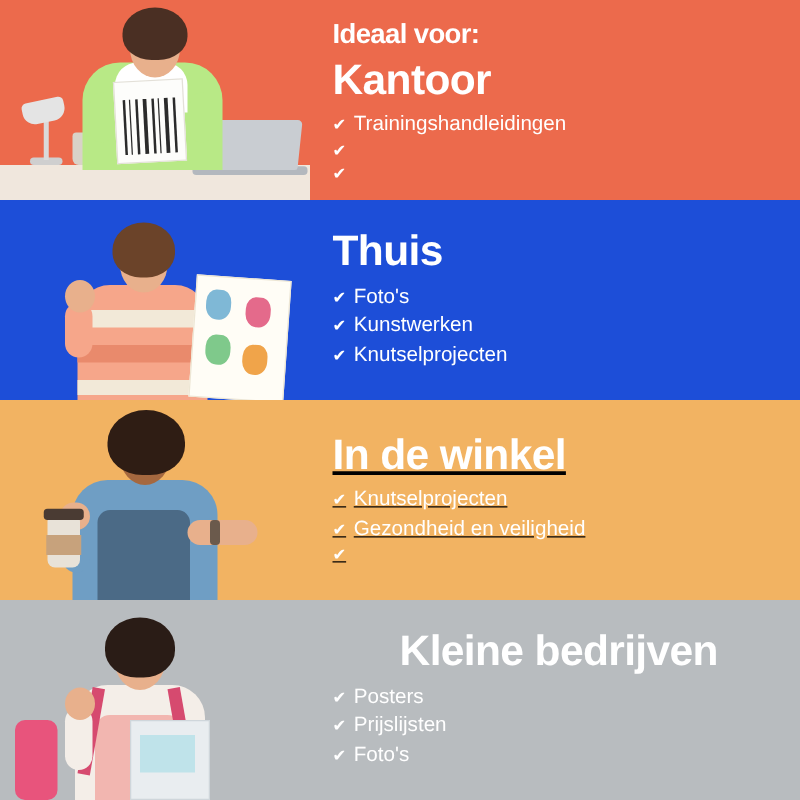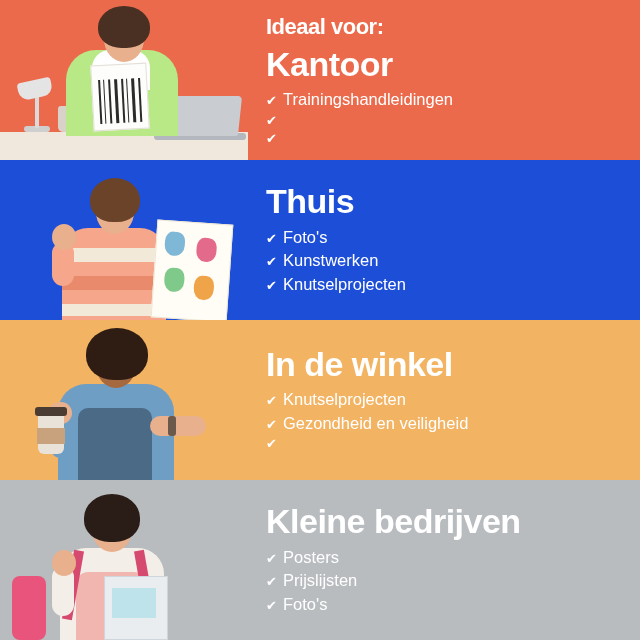--- a/index.html
+++ b/index.html
@@ -22,21 +22,21 @@
   }
   .band {
     position: relative;
     flex: 1 1 0;
     display: flex;
     align-items: center;
     overflow: hidden;
   }
   .band-1 { background: #ec6a4c; }
   .band-2 { background: #1d4ed8; }
-  .band-3 { background: #f2b362; }
+  .band-3 { background: #f2b362; text-decoration: underline; }
   .band-4 { background: #b8bcbf; }
 
   
   .photo {
     position: relative;
     width: 248px;
     height: 160px;
     flex: 0 0 248px;
     align-self: flex-end;
   }
@@ -109,21 +109,21 @@
     line-height: 1.42;
     color: #ffffff;
   }
   .check {
     display: inline-block;
     width: 17px;
     flex: 0 0 17px;
     font-size: 13px;
     color: #ffffff;
   }
-  .band-4 .headline { color: #ffffff; }
+  .band-4 .headline { color: #ffffff; text-align: center; }
   .band-4 .bullets li { color: #ffffff; }
 
   
   .desk {
     position: absolute;
     left: 0;
     bottom: 0;
     width: 248px;
     height: 28px;
     background: #f0e7dd;

